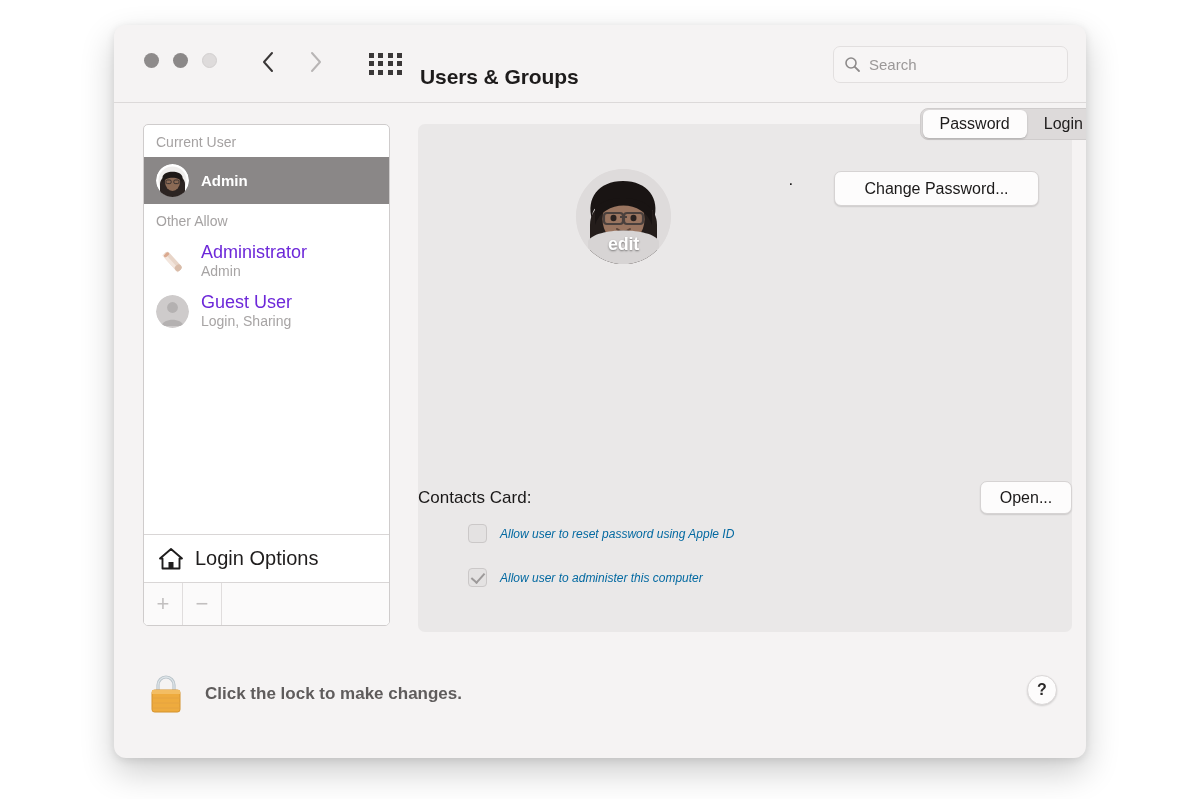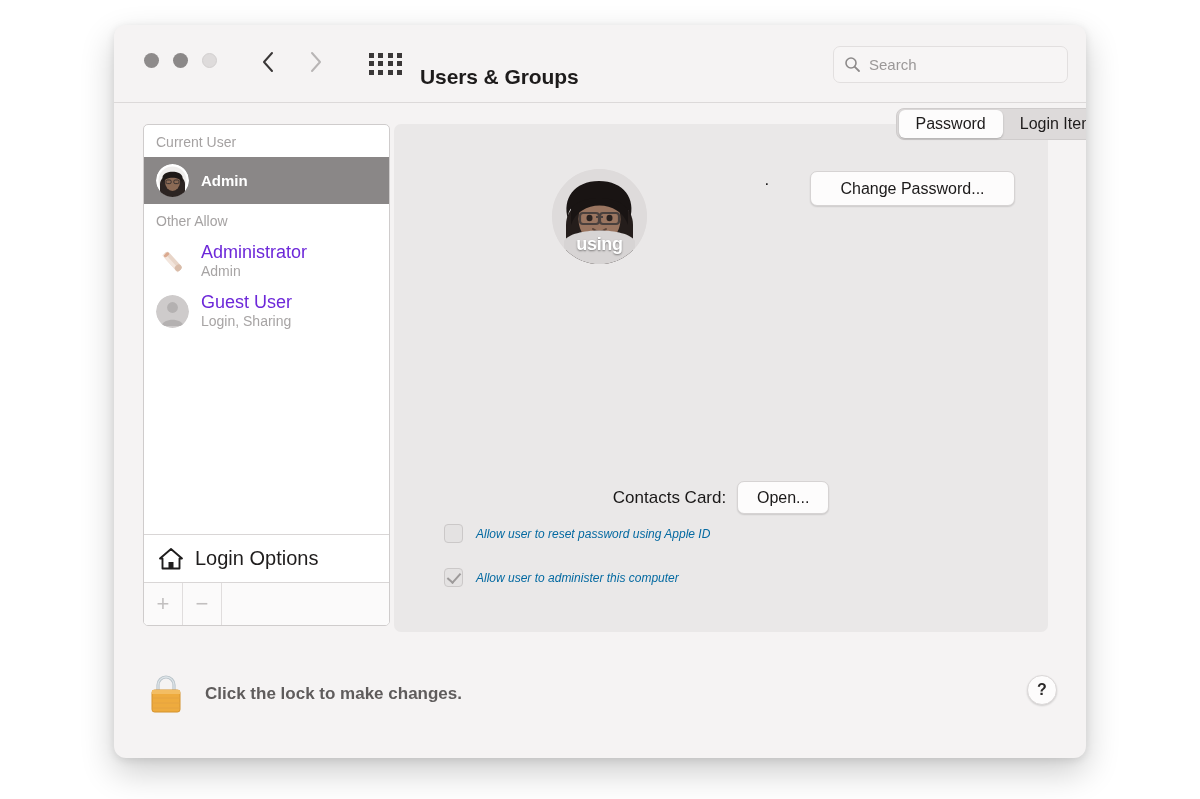--- a/index.html
+++ b/index.html
@@ -108,21 +108,21 @@
     background: #fbfafa;
   }
   .ar-cell {
     width: 39px; display: flex; align-items: center; justify-content: center;
     border-right: 1px solid #e0dddd;
     font-size: 22px; color: #c2bfbf; line-height: 1;
   }
 
   
   .panel {
-    position: absolute; left: 280px; top: 21px;
+    position: absolute; left: 304px; top: 21px;
     width: 654px; height: 508px;
     background: #eae8e8;
     border-radius: 7px;
   }
 
   .tabs {
     position: absolute; left: 288px; top: -16px;
     width: 654px; display: flex; justify-content: center;
     z-index: 5;
   }
@@ -173,21 +173,21 @@
     font-size: 16px; color: #1b1919;
     display: inline-flex; align-items: center; justify-content: center;
   }
   .btn-change {
     position: absolute; right: 33px; top: 47px;
     width: 205px; height: 35px;
   }
 
   .contacts-row {
     position: absolute; left: 0; top: 357px; width: 100%;
-    display: flex; align-items: center; justify-content: center; gap: 11px;
+    display: flex; align-items: center; justify-content: space-between; gap: 11px;
   }
   .contacts-label { font-size: 17px; color: #1a1818; }
   .btn-open { width: 92px; height: 33px; }
 
   .checkrow {
     position: absolute; left: 50px;
     display: flex; align-items: center;
   }
   .checkrow.r1 { top: 400px; }
   .checkrow.r2 { top: 444px; }
@@ -361,21 +361,21 @@
           <path d="M19 38 C23 13 72 13 76 38 L76 56 C68 30 27 30 19 56 Z" fill="#191413"></path>
           <path d="M31 44 h13 a3 3 0 0 1 3 3 v5 a3 3 0 0 1 -3 3 h-13 a3 3 0 0 1 -3 -3 v-5 a3 3 0 0 1 3 -3 z" fill="none" stroke="#4a403d" stroke-width="2.2"></path>
           <path d="M51 44 h13 a3 3 0 0 1 3 3 v5 a3 3 0 0 1 -3 3 h-13 a3 3 0 0 1 -3 -3 v-5 a3 3 0 0 1 3 -3 z" fill="none" stroke="#4a403d" stroke-width="2.2"></path>
           <line x1="44" y1="48" x2="51" y2="48" stroke="#4a403d" stroke-width="2.2"></line>
           <ellipse cx="37.5" cy="49" rx="3" ry="3.3" fill="#2a2220"></ellipse>
           <ellipse cx="57.5" cy="49" rx="3" ry="3.3" fill="#2a2220"></ellipse>
           <path d="M41 60 q6 5 13 0" fill="none" stroke="#5c4438" stroke-width="2" stroke-linecap="round"></path>
           <path d="M12 72 C20 58 75 58 83 72 L83 95 L12 95 Z" fill="#d7d4d4"></path>
           <path d="M16 50 C10 30 22 12 47 12 C72 12 84 30 78 50 C80 22 14 22 16 50 Z" fill="#191413"></path>
         </svg>
-        <span class="avatar-edit">using</span>
+        <span class="avatar-edit">edit</span>
       </div>
 
       <div class="fullname">·</div>
 
       <div class="btn btn-change">Change Password...</div>
 
       <div class="contacts-row">
         <span class="contacts-label">Contacts Card:</span>
         <span class="btn btn-open">Open...</span>
       </div>

